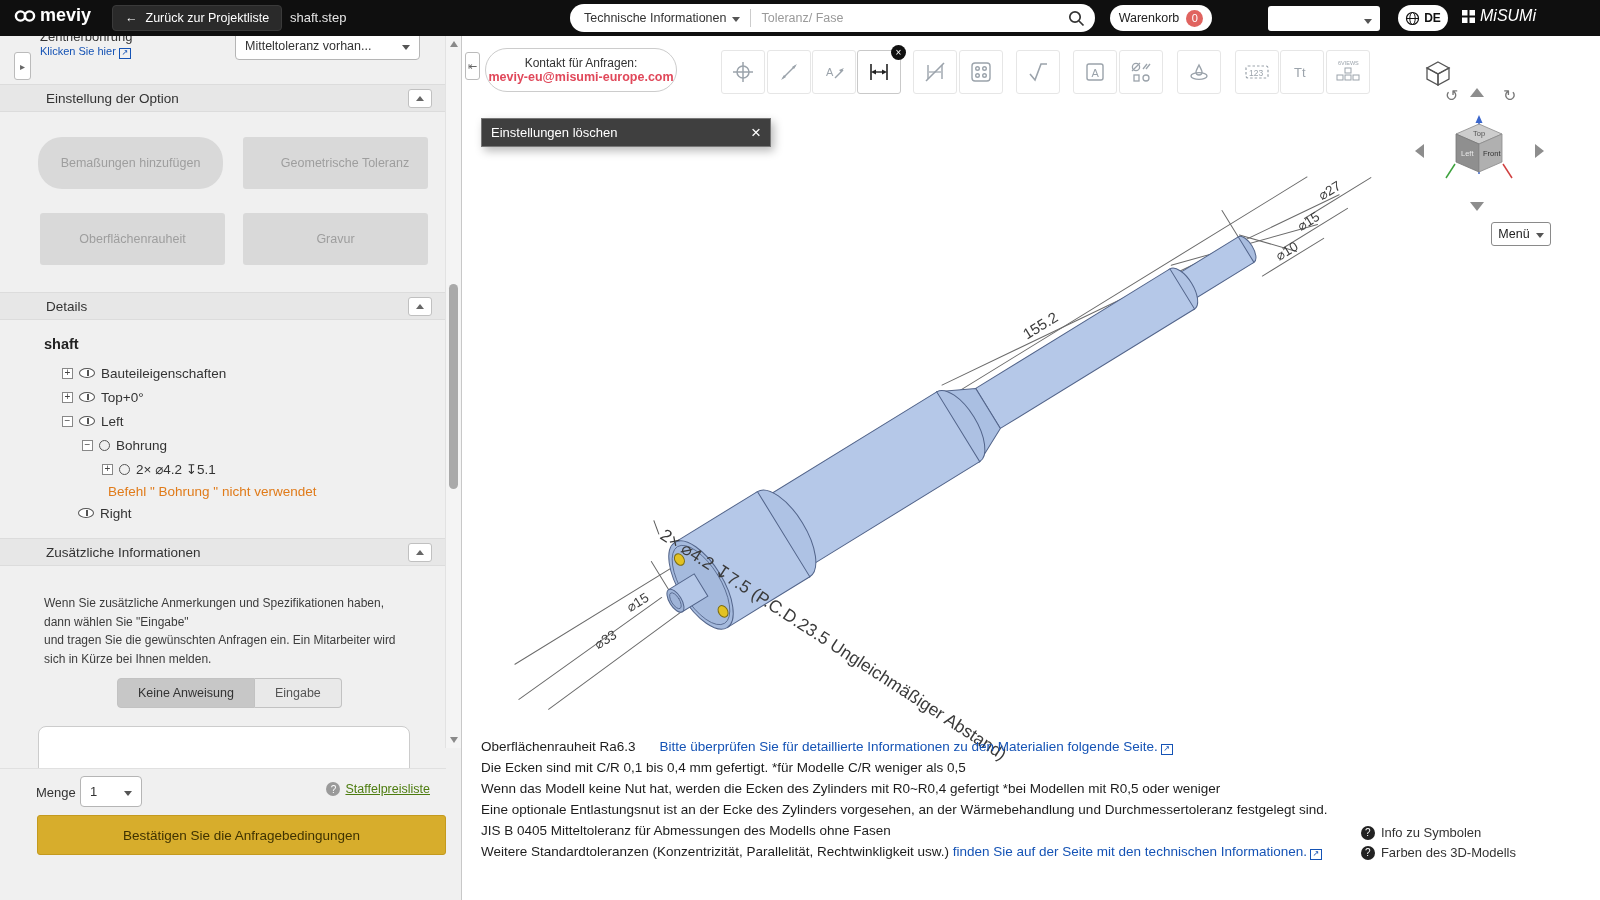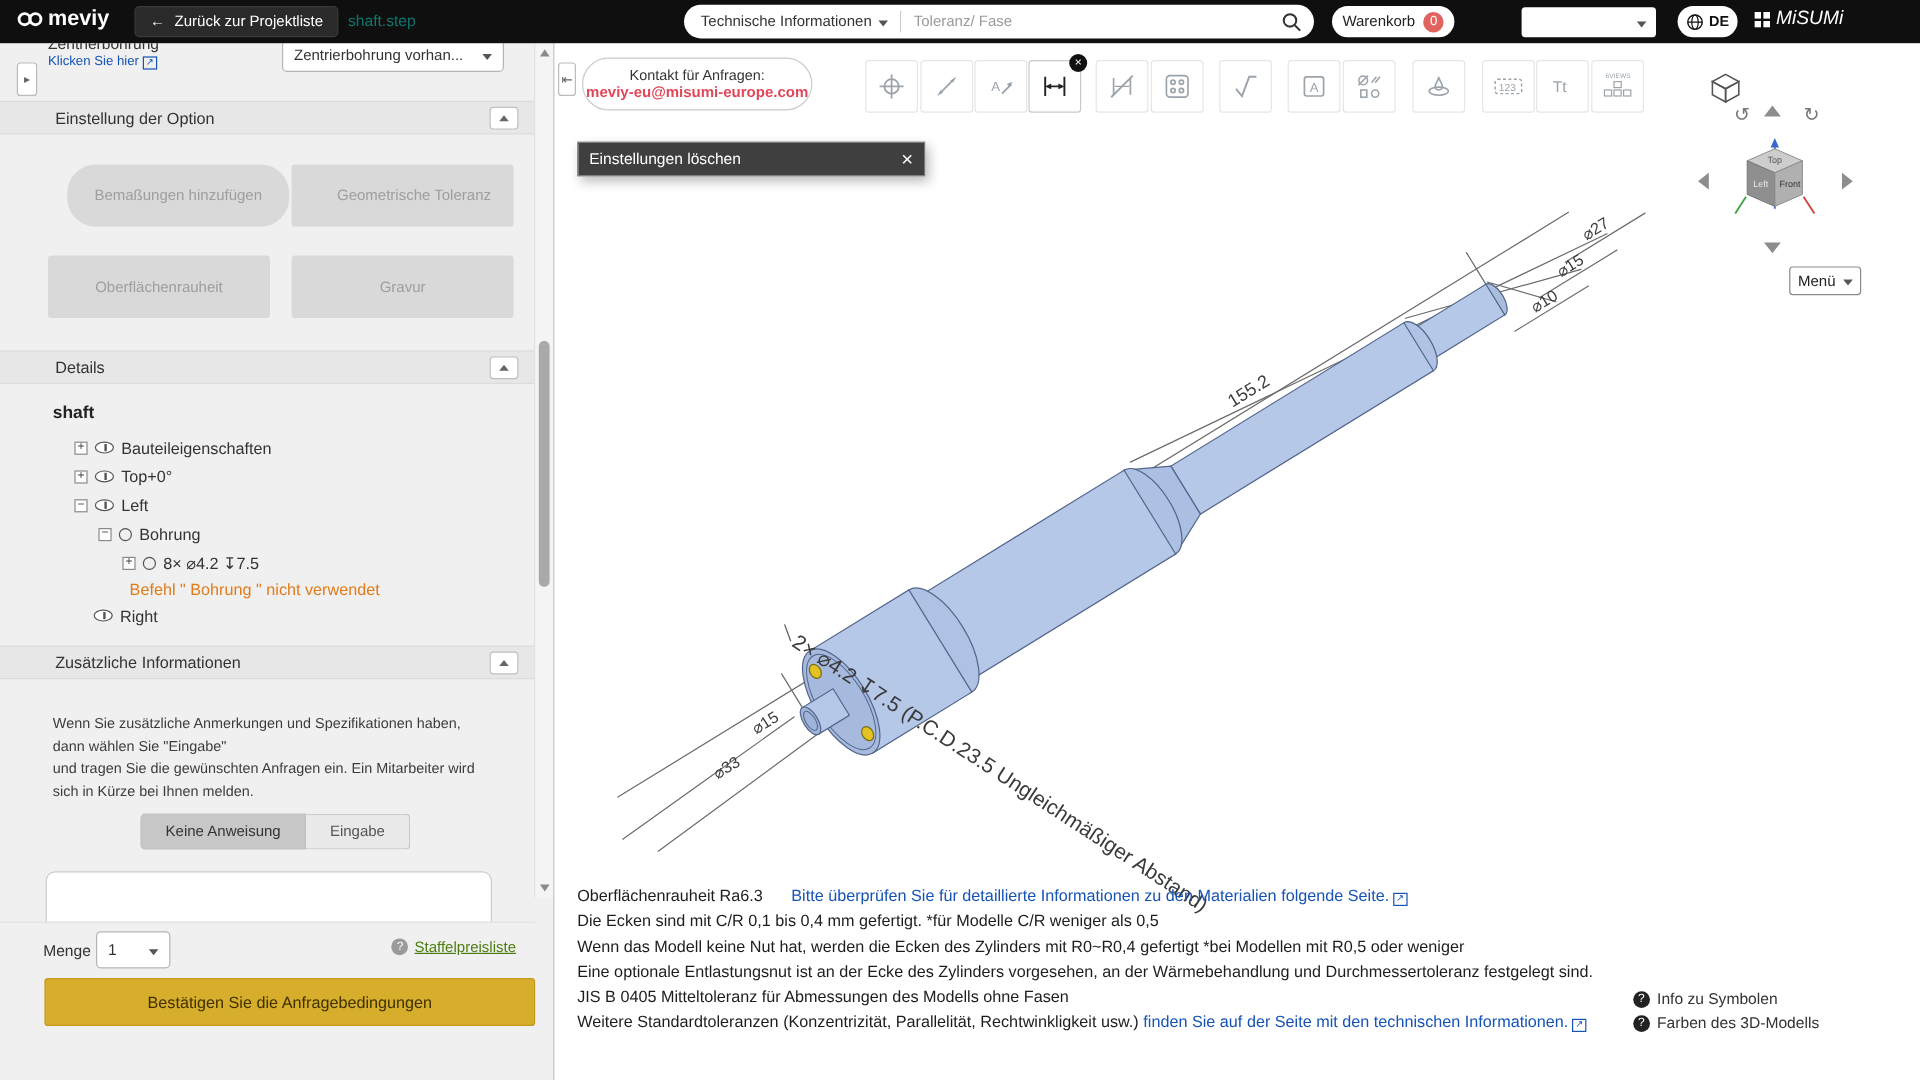--- a/index.html
+++ b/index.html
@@ -6,21 +6,21 @@
   html,body { margin:0; padding:0; }
   body {
     width:1600px; height:900px; overflow:hidden;
     font-family:"Liberation Sans", sans-serif;
     background:#fff; color:#222;
   }
   
   .topbar { position:absolute; left:0; top:0; width:1600px; height:36px; background:#0f0f0f; z-index:50; }
   .topbar .logo { position:absolute; left:14px; top:5px; display:flex; align-items:center; gap:4px; color:#fff; font-weight:bold; font-size:18px; }
   .back-btn { position:absolute; left:112px; top:5px; height:26px; background:#2a2a2a; color:#fff; border:1px solid #3a3a3a; border-radius:4px; font-size:12.5px; padding:0 12px; display:flex; align-items:center; gap:8px; }
-  .file-title { position:absolute; left:290px; top:10px; color:#0f766e; font-size:13px; }
+  .file-title { position:absolute; left:290px; top:10px; color:#e5e5e5; font-size:13px; }
   .search-pill { position:absolute; left:570px; top:4px; width:525px; height:28px; background:#fff; border-radius:15px; display:flex; align-items:center; }
   .search-select { display:flex; align-items:center; gap:6px; padding:0 10px 0 14px; font-size:12.5px; color:#333; border-right:1px solid #ccc; height:18px; white-space:nowrap; }
   .chev:after { content:""; display:inline-block; border-left:4px solid transparent; border-right:4px solid transparent; border-top:5px solid #555; }
   .search-input { flex:1; border:0; outline:none; font-size:12.5px; padding:0 10px; color:#0f172a; font-family:"Liberation Sans",sans-serif; }
   .search-input::placeholder { color:#9a9a9a; }
   .search-icon { margin-right:10px; display:flex; }
   .cart-pill { position:absolute; left:1110px; top:5px; width:102px; height:26px; background:#fff; border-radius:13px; display:flex; align-items:center; justify-content:center; gap:7px; font-size:12.5px; color:#222; }
   .cart-badge { width:17px; height:17px; border-radius:50%; background:#e0635f; color:#fff; font-size:11px; display:flex; align-items:center; justify-content:center; }
   .empty-select { position:absolute; left:1268px; top:6px; width:112px; height:25px; background:#fff; border-radius:3px; display:flex; align-items:center; justify-content:flex-end; padding-right:8px; }
   .lang-pill { position:absolute; left:1398px; top:5px; width:50px; height:26px; background:#fff; border-radius:13px; display:flex; align-items:center; justify-content:center; gap:4px; font-size:12px; font-weight:bold; color:#111; }
@@ -156,29 +156,29 @@
     <span>MiSUMi</span>
   </div>
 </header>
 
 <aside class="sidebar">
   <div class="panel-handle">▸</div>
 
   <div class="cent-label">Zentrierbohrung</div>
   <div class="cent-link"><span>Klicken Sie hier</span><span class="ext-icon"></span></div>
   <div class="cent-select">
-    <span>Zentrierbohrung vorhan...</span>
+    <span>Mitteltoleranz vorhan...</span>
     <span class="chev"></span>
   </div>
 
   <div class="sec-header" style="top:48px;">
     <span>Einstellung der Option</span>
     <span class="collapse-btn"></span>
   </div>
-  <button class="opt-btn" style="left:56px; top:101px;border-radius:24px;">Bemaßungen hinzufügen</button>
+  <button class="opt-btn" style="left:38px; top:101px;border-radius:24px;">Bemaßungen hinzufügen</button>
   <button class="opt-btn" style="left:243px; top:101px;padding-left:25px;">Geometrische Toleranz</button>
   <button class="opt-btn" style="left:40px; top:177px;">Oberflächenrauheit</button>
   <button class="opt-btn" style="left:243px; top:177px;">Gravur</button>
 
   <div class="sec-header" style="top:256px;">
     <span>Details</span>
     <span class="collapse-btn"></span>
   </div>
   <div class="tree-root">shaft</div>
   <div class="trow" style="left:62px; top:326px;">
@@ -197,21 +197,21 @@
     <span>Left</span>
   </div>
   <div class="trow" style="left:82px; top:398px;">
     <span class="exp minus"></span>
     <span class="tree-circ"></span>
     <span>Bohrung</span>
   </div>
   <div class="trow" style="left:102px; top:422px;">
     <span class="exp plus"></span>
     <span class="tree-circ"></span>
-    <span>8× ⌀4.2 ↧7.5</span>
+    <span>2× ⌀4.2 ↧5.1</span>
   </div>
   <div class="trow tree-warning" style="left:108px; top:444px;">
     <span>Befehl " Bohrung " nicht verwendet</span>
   </div>
   <div class="trow" style="left:78px; top:466px;">
     <span class="tree-eye"></span>
     <span>Right</span>
   </div>
 
   <div class="sec-header" style="top:502px;">

